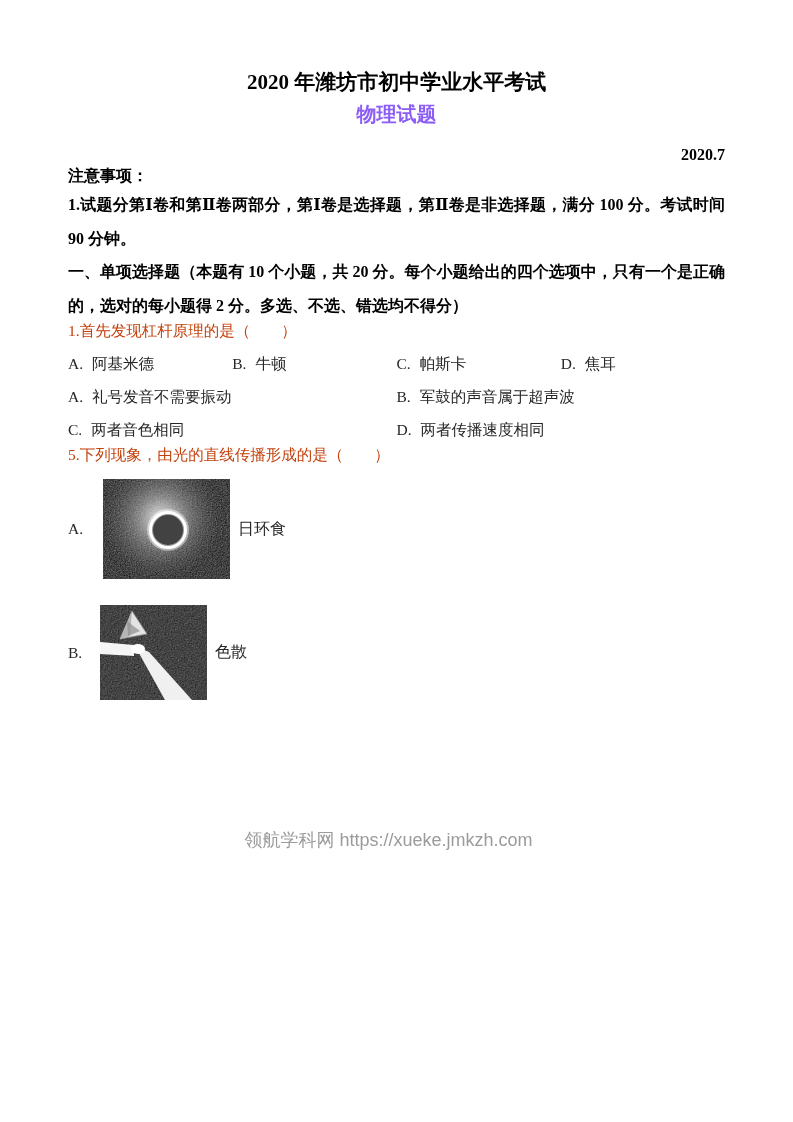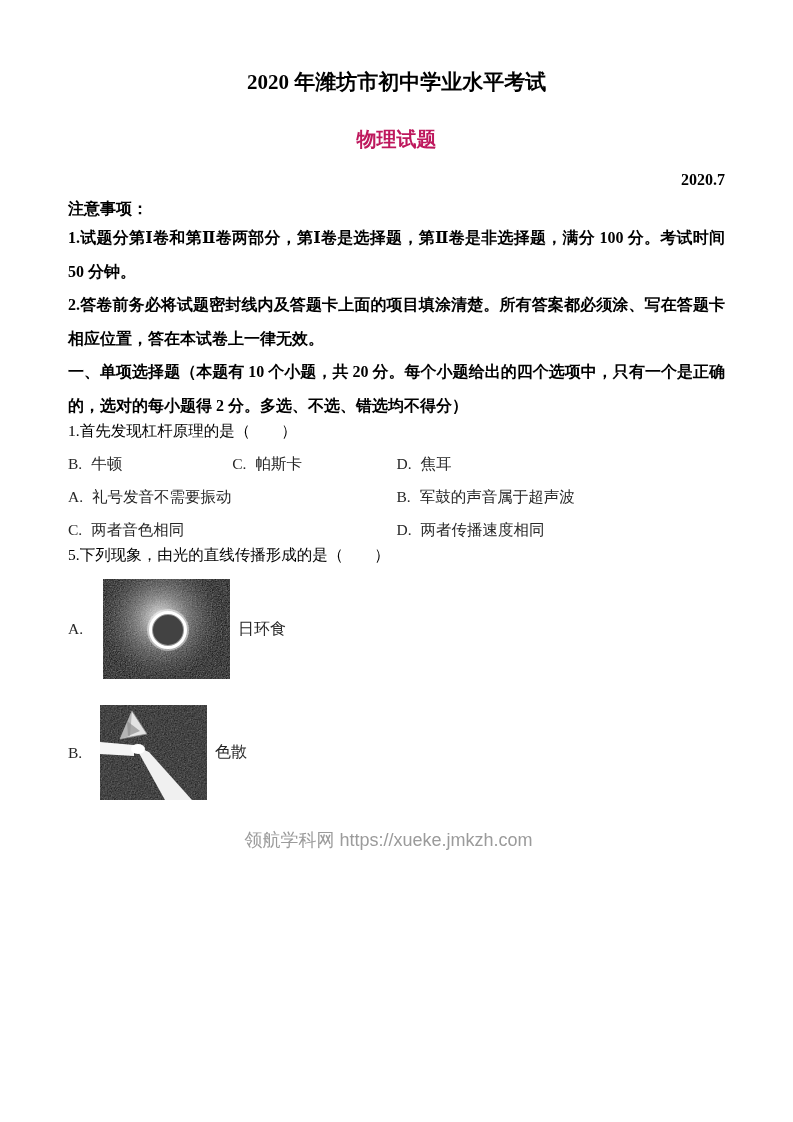--- a/index.html
+++ b/index.html
@@ -11,40 +11,40 @@
     background:#ffffff;
     font-family:"Liberation Serif","DejaVu Serif",serif;
     color:#2a2a2a;
     overflow:hidden;
   }
   .title {
     margin:8px 0 0; font-size:21px; line-height:24px;
     text-align:center; font-weight:bold; color:#000;
   }
   .subtitle {
-    margin:34px 0 0; font-size:20px; line-height:23px;
-    text-align:center; font-weight:bold; color:#be185d;
+    margin:9px 0 0; font-size:20px; line-height:23px;
+    text-align:center; font-weight:bold; color:#8b5cf6;
   }
   .date {
     margin-top:20px; font-size:16px; line-height:18px;
     text-align:right; font-weight:bold; color:#000;
   }
   .notice-heading {
-    margin-top:8px; font-size:16px; line-height:24px;
+    font-size:16px; line-height:24px;
     font-weight:bold; color:#000;
   }
   .para {
     margin:0; font-size:16px; line-height:33.5px;
     text-align:justify; font-weight:bold; color:#000;
   }
   .section-heading {
     margin:-8px 0 0; font-size:16.5px; line-height:33.5px;
     text-align:center; font-weight:bold; color:#000;
   }
-  .q-text { margin:0; font-size:15.5px; line-height:33px; color:#000000; }
+  .q-text { margin:0; font-size:15.5px; line-height:33px; color:#c2410c; }
   .q1 { margin-top:-8px; }
   .q3 { margin-top:-8px; }
   .options { font-size:15.5px; line-height:33px; color:#262626; }
   .cols4 { display:grid; grid-template-columns:25% 25% 25% 25%; }
   .cols2 { display:grid; grid-template-columns:50% 50%; }
   .opt-label { margin-right:9px; }
   .figure-row { display:flex; align-items:center; }
   .fig-row-a { margin-top:8px; }
   .fig-row-b { margin-top:26px; }
   .fig-label { font-size:15.5px; color:#262626; }
@@ -61,27 +61,27 @@
 </head>
 <body>
 
 <div class="page">
 
   <h1 class="title">2020 年潍坊市初中学业水平考试</h1>
   <h2 class="subtitle">物理试题</h2>
   <div class="date">2020.7</div>
 
   <div class="notice-heading">注意事项：</div>
-  <p class="para">1.试题分第Ⅰ卷和第Ⅱ卷两部分，第Ⅰ卷是选择题，第Ⅱ卷是非选择题，满分 100 分。考试时间 50 分钟。</p>
-  <p class="para">2.答卷前务必将试题密封线内及答题卡上面的项目填涂清楚。所有答案都必须涂、写在答题卡相应位置，答在本试卷上一律无效。</p>
+  <p class="para">1.试题分第Ⅰ卷和第Ⅱ卷两部分，第Ⅰ卷是选择题，第Ⅱ卷是非选择题，满分 100 分。考试时间 90 分钟。</p>
 
   <p class="para">一、单项选择题（本题有 10 个小题，共 20 分。每个小题给出的四个选项中，只有一个是正确的，选对的每小题得 2 分。多选、不选、错选均不得分）</p>
 
   <p class="q-text q1">1.首先发现杠杆原理的是（　　）</p>
   <div class="options cols4">
+    <div class="option"><span class="opt-label">A.</span><span>阿基米德</span></div>
     <div class="option"><span class="opt-label">B.</span><span>牛顿</span></div>
     <div class="option"><span class="opt-label">C.</span><span>帕斯卡</span></div>
     <div class="option"><span class="opt-label">D.</span><span>焦耳</span></div>
   </div>
 
   <div class="options cols2">
     <div class="option"><span class="opt-label">A.</span><span>礼号发音不需要振动</span></div>
     <div class="option"><span class="opt-label">B.</span><span>军鼓的声音属于超声波</span></div>
     <div class="option"><span class="opt-label">C.</span><span>两者音色相同</span></div>
     <div class="option"><span class="opt-label">D.</span><span>两者传播速度相同</span></div>

